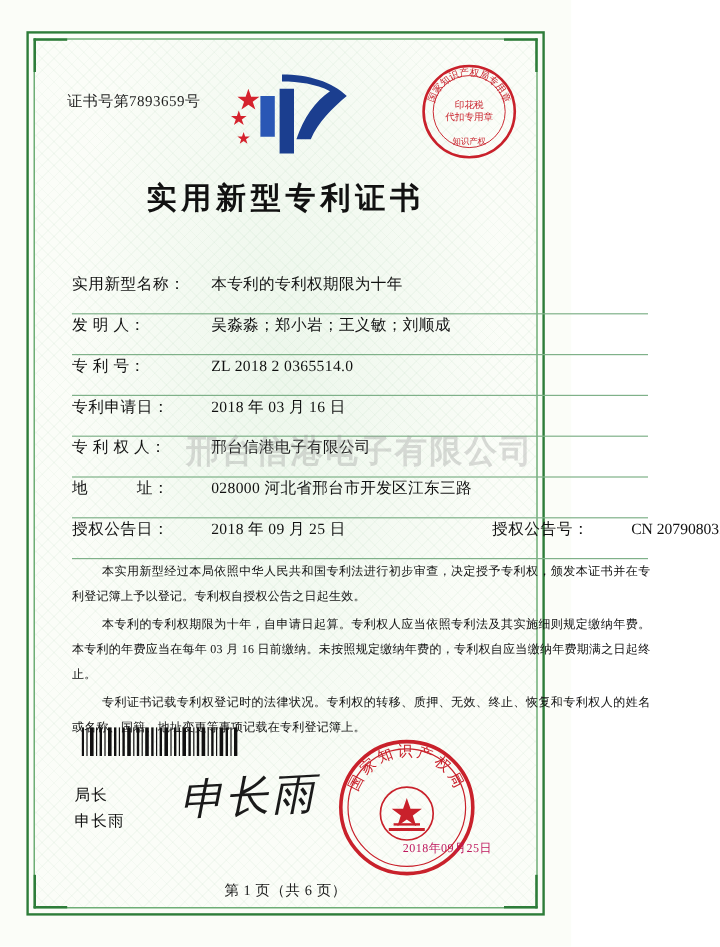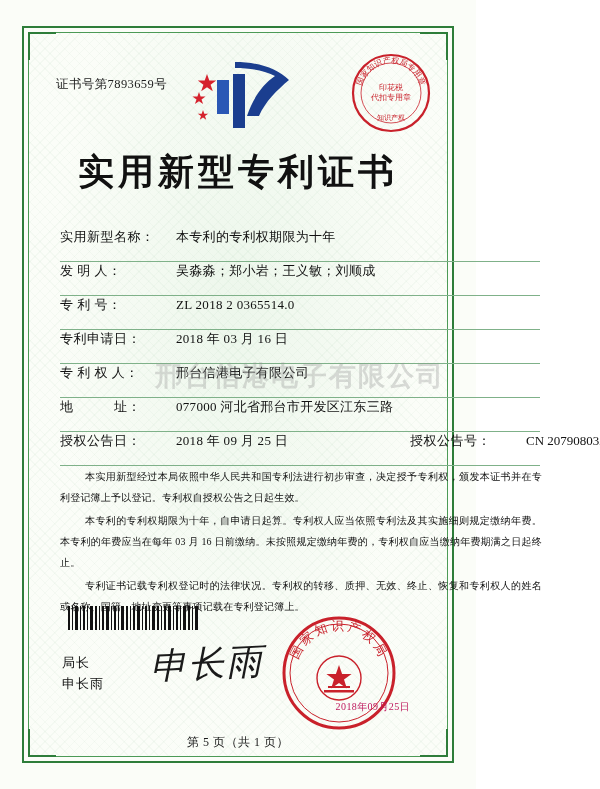--- a/index.html
+++ b/index.html
@@ -81,21 +81,21 @@
     width: 130px;
     height: 84px;
   }
 
   .main-title {
     position: absolute;
     left: 0;
     right: 0;
     top: 148px;
     text-align: center;
-    font-size: 36px;
+    font-size: 25px;
     font-weight: bold;
     color: #111111;
     letter-spacing: 4px;
     font-family: "Liberation Serif", "DejaVu Serif", serif;
   }
 
   
   .fields {
     position: absolute;
     left: 60px;
@@ -303,21 +303,21 @@
     <div class="field-row">
       <span class="field-label">专利申请日：</span>
       <span class="field-value">2018 年 03 月 16 日</span>
     </div>
     <div class="field-row">
       <span class="field-label">专 利 权 人：</span>
       <span class="field-value">邢台信港电子有限公司</span>
     </div>
     <div class="field-row">
       <span class="field-label">地　　　址：</span>
-      <span class="field-value">077000  河北省邢台市开发区江东三路</span>
+      <span class="field-value">028000  河北省邢台市开发区江东三路</span>
     </div>
     <div class="field-row split">
       <span class="field-label">授权公告日：</span>
       <span class="field-value">2018 年 09 月 25 日</span>
       <span class="field-label2">授权公告号：</span>
       <span class="field-value2">CN 207908032 U</span>
     </div>
   </div>
 
   <div class="watermark">邢台信港电子有限公司</div>
@@ -388,15 +388,15 @@
         <circle r="22" fill="none" stroke="#c9212b" stroke-width="1.4"></circle>
         <polygon points="0,-13 3.1,-4 12.6,-4 5,1.6 7.9,10.6 0,5 -7.9,10.6 -5,1.6 -12.6,-4 -3.1,-4" fill="#c9212b"></polygon>
         <rect x="-15" y="12" width="30" height="2.5" fill="#c9212b"></rect>
         <rect x="-11" y="8" width="22" height="2" fill="#c9212b"></rect>
       </g>
     </svg>
   </div>
 
   <div class="seal-date">2018年09月25日</div>
 
-  <div class="page-footer">第 5 页（共 1 页）</div>
+  <div class="page-footer">第 1 页（共 6 页）</div>
 
 </div>
 
 </body></html>

